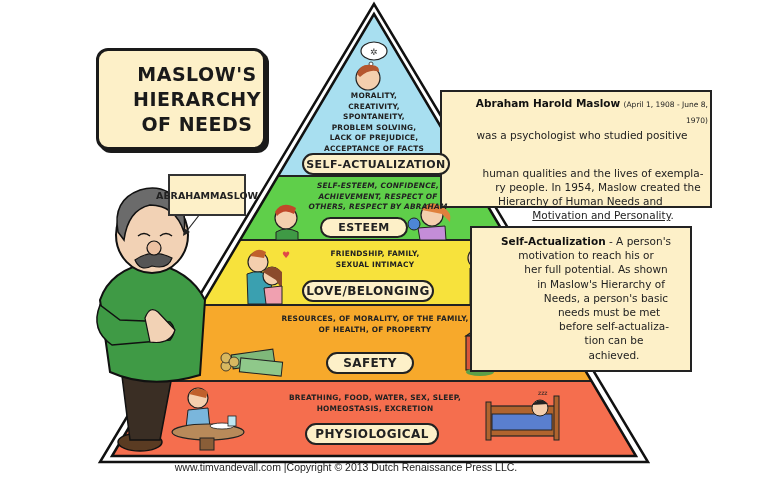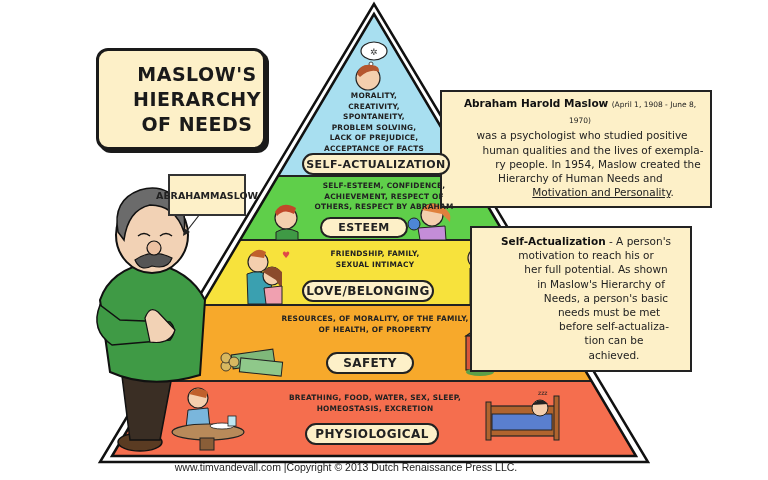--- a/index.html
+++ b/index.html
@@ -163,23 +163,23 @@
   <span>OF NEEDS</span>
 </div>
 
 <div class="abs name-tag">
   <span>ABRAHAM</span>
   <span>MASLOW</span>
 </div>
 
 <div class="abs info-box info-1"></div>
 <div class="abs info-text" style="left:448px; top:96px; width:260px; text-align:center;">
-  <div style="text-align:center; padding-left:4px;"><b>Abraham Harold Maslow</b> <span class="small">(April 1, 1908 - June 8, 1970)</span></div>
+  <div style="text-align:right; padding-left:4px;"><b>Abraham Harold Maslow</b> <span class="small">(April 1, 1908 - June 8, 1970)</span></div>
   <div style="padding-left:8px;">was a psychologist who studied positive</div>
-  <div style="padding-left:30px;">human qualities and the lives of exempla-</div>
+  <div style="padding-left:30px;margin-top:23px;">human qualities and the lives of exempla-</div>
   <div style="padding-left:40px;">ry people. In 1954, Maslow created the</div>
   <div style="padding-left:30px; text-align:left; padding-left:50px;">Hierarchy of Human Needs and</div>
   <div style="padding-left:50px;"><u>Motivation and Personality</u><span>.</span></div>
 </div>
 
 <div class="abs info-box info-2"></div>
 <div class="abs info-text" style="left:486px; top:234px; width:200px; text-align:center;">
   <div><b>Self-Actualization</b><span> - A person's</span></div>
   <div>motivation to reach his or</div>
   <div style="padding-left:20px;">her full potential. As shown</div>
@@ -194,21 +194,21 @@
 <div class="abs tier-text" style="left:290px; top:91px; width:168px;">
   <div>MORALITY,</div>
   <div>CREATIVITY,</div>
   <div>SPONTANEITY,</div>
   <div>PROBLEM SOLVING,</div>
   <div>LACK OF PREJUDICE,</div>
   <div>ACCEPTANCE OF FACTS</div>
 </div>
 <div class="abs pill" style="left:302px; top:153px; width:144px; height:18px; font-size:11px;">SELF-ACTUALIZATION</div>
 
-<div class="abs tier-text" style="left:300px; top:181px; width:168px;">
+<div class="abs tier-text" style="left:294px; top:181px; width:168px;font-style:italic;">
   <div>SELF-ESTEEM, CONFIDENCE,</div>
   <div>ACHIEVEMENT, RESPECT OF</div>
   <div>OTHERS, RESPECT BY ABRAHAM</div>
 </div>
 <div class="abs pill" style="left:320px; top:217px; width:84px; height:17px; font-size:11px;">ESTEEM</div>
 
 <div class="abs tier-text" style="left:300px; top:249px; width:150px;">
   <div>FRIENDSHIP, FAMILY,</div>
   <div>SEXUAL INTIMACY</div>
 </div>

